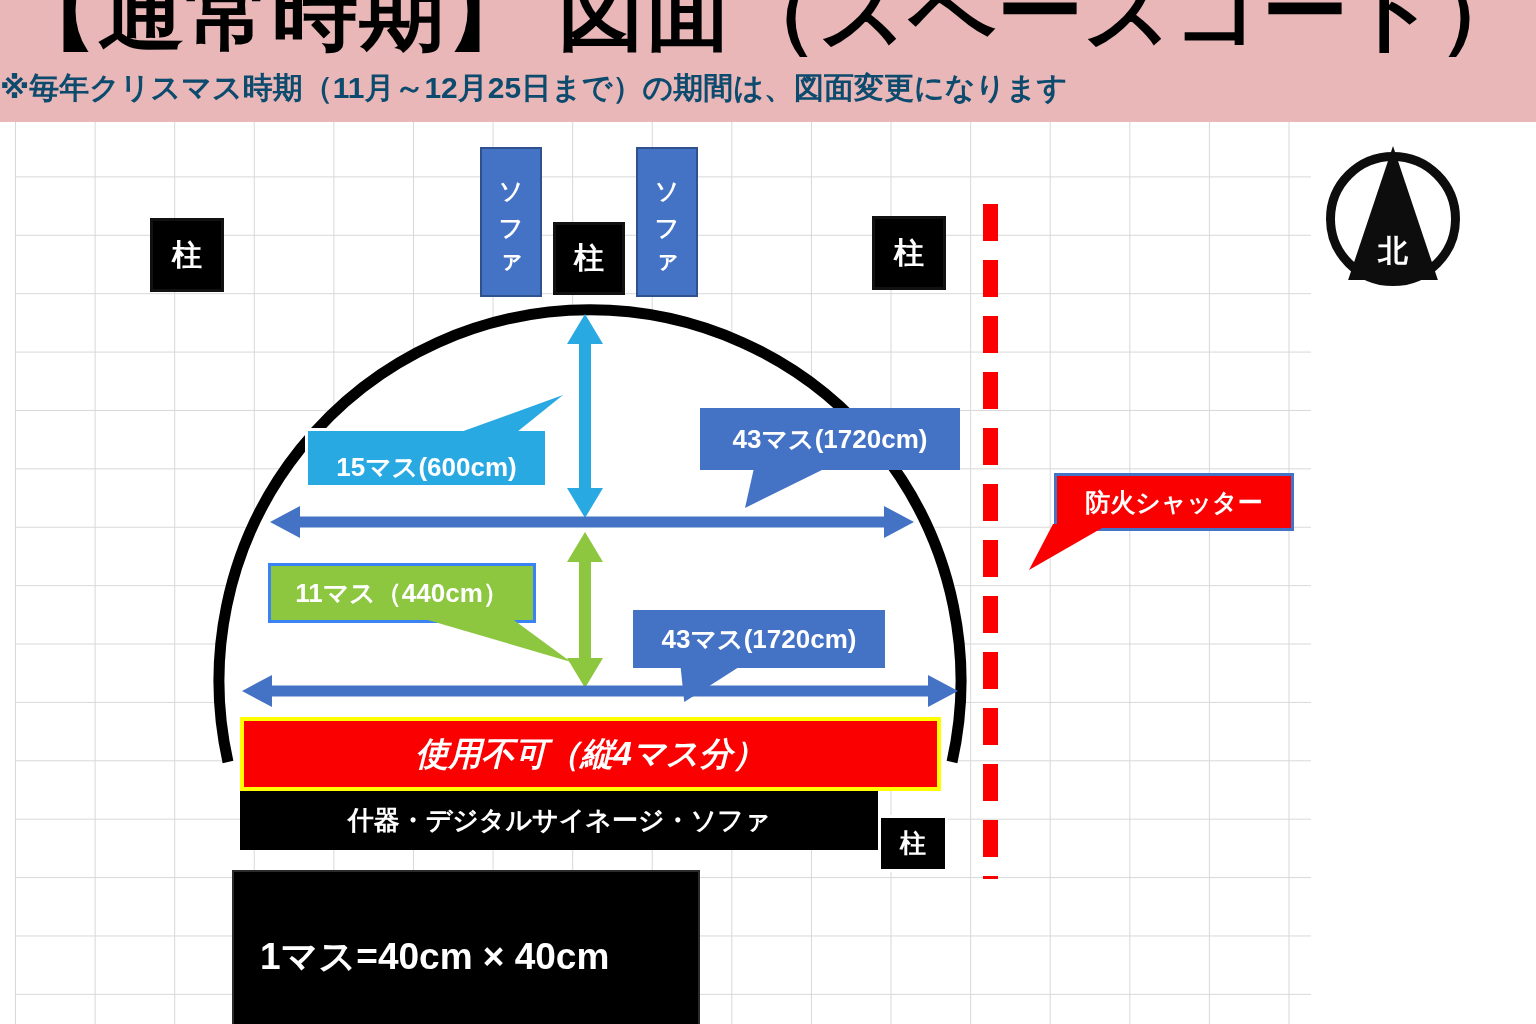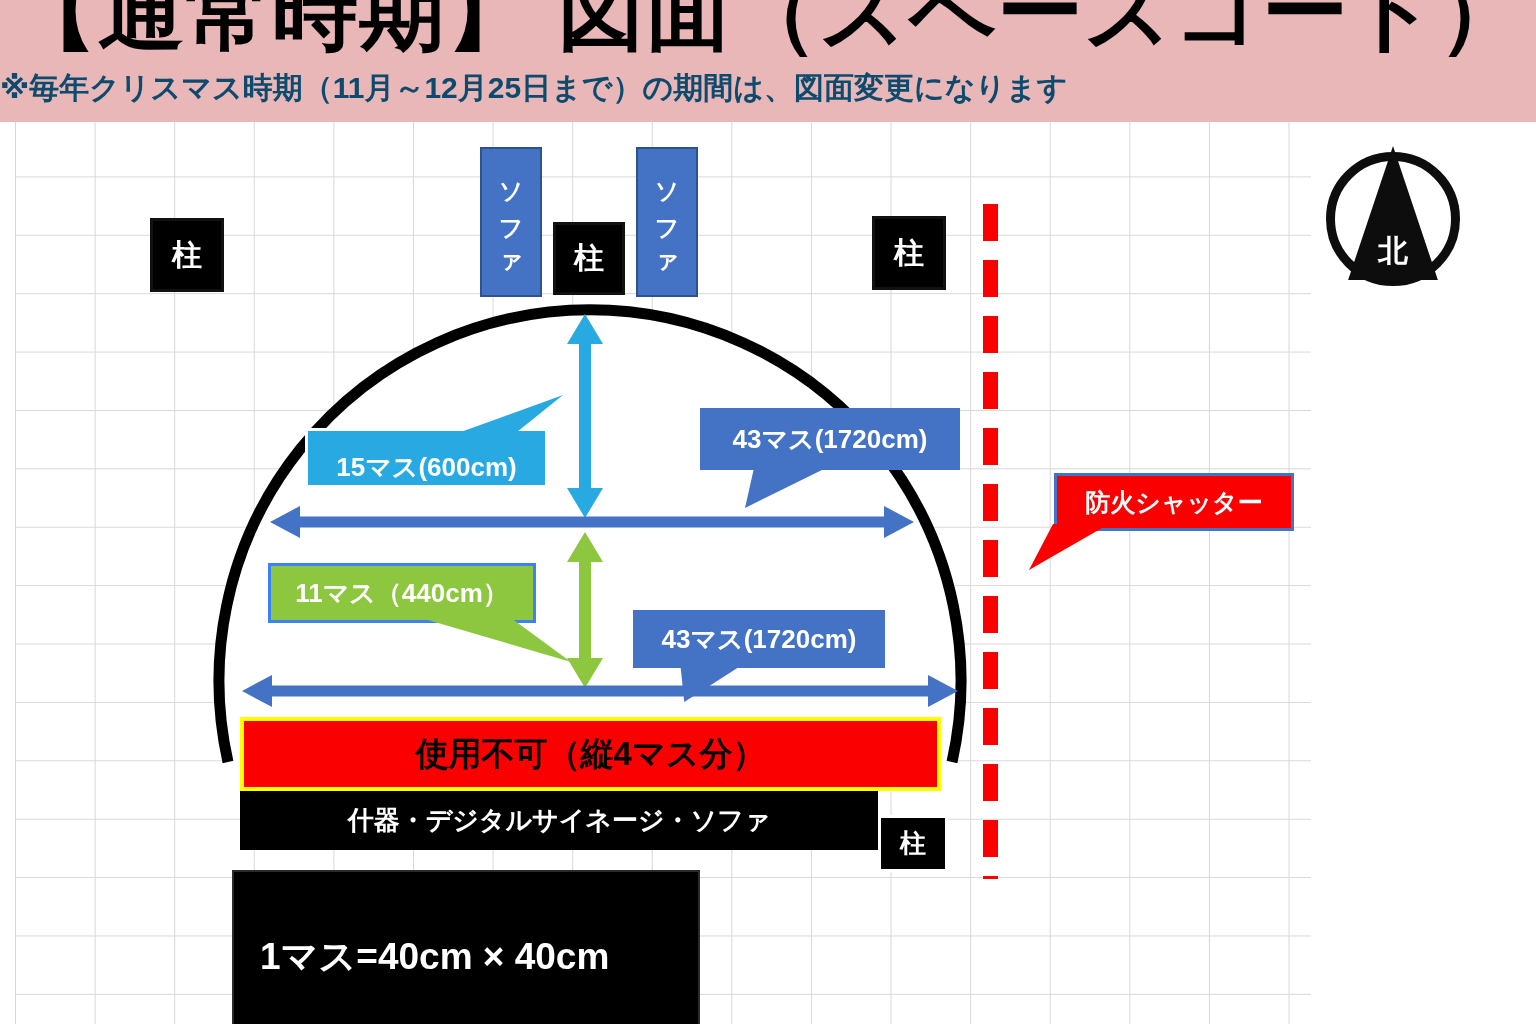--- a/index.html
+++ b/index.html
@@ -48,22 +48,22 @@
 
   
   .pillar { position:absolute; background:#000; color:#fff; font-weight:800; font-size:30px;
             display:flex; align-items:center; justify-content:center; }
   .sofa { position:absolute; background:#4472c4; border:2px solid #2f528f; color:#fff; font-weight:800;
           font-size:24px; writing-mode:vertical-rl; text-orientation:upright;
           display:flex; align-items:center; justify-content:center; letter-spacing:10px; }
 
   
   .banner-unusable { position:absolute; left:240px; top:717px; width:701px; height:74px;
-    background:#fb0000; border:4px solid #ffff00; color:#000000; font-weight:900; font-size:33px;
-    display:flex; align-items:center; justify-content:center; }
+    background:#fb0000; border:4px solid #ffff00; color:#ffffff; font-weight:900; font-size:33px;
+    display:flex; align-items:center; justify-content:center;font-style:italic; }
   .banner-fixtures { position:absolute; left:240px; top:791px; width:638px; height:59px;
     background:#000; color:#fff; font-weight:800; font-size:26px;
     display:flex; align-items:center; justify-content:center; }
 
   
   .info-box { position:absolute; left:232px; top:870px; width:468px; height:170px;
     background:#000; color:#fff; padding:26px 0 0 26px; border:2px solid #2b2b2b; }
   .info-box .l1 { font-size:40px; font-weight:900; }
   .info-box .l2 { font-size:37px; font-weight:900; margin-top:34px; }
 

